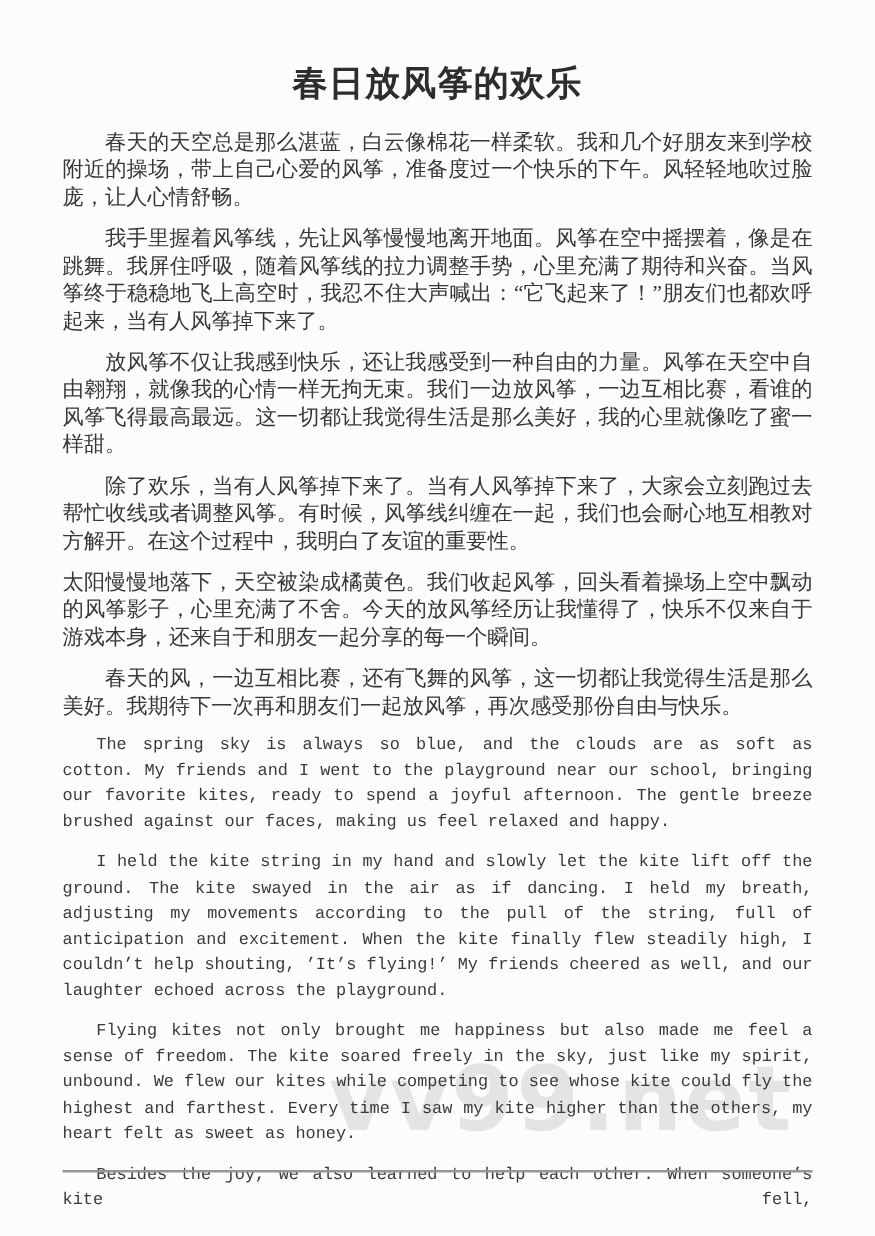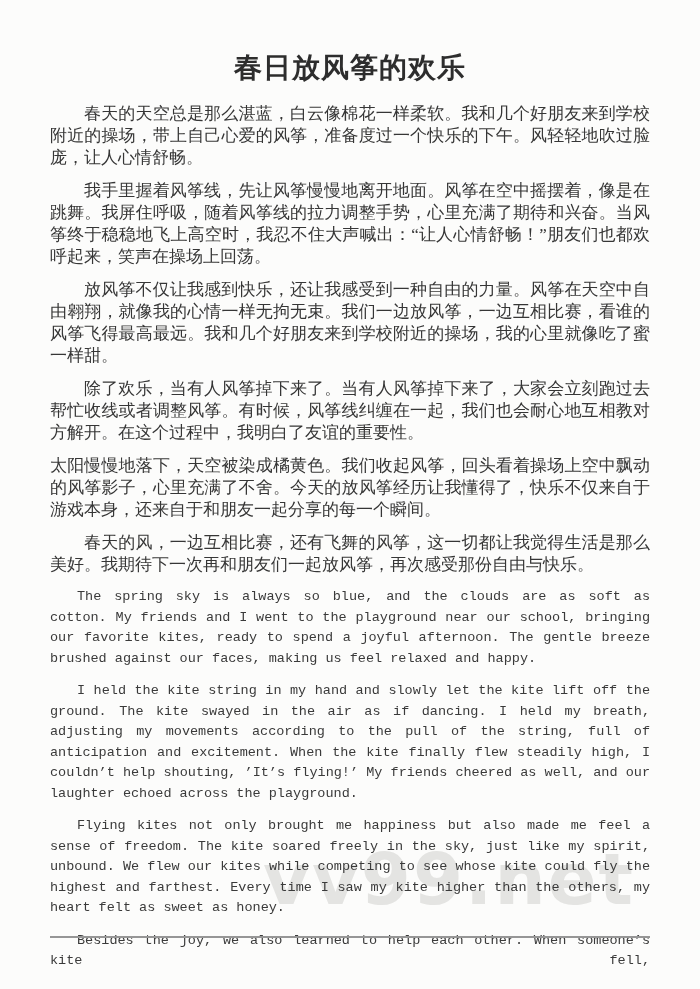--- a/index.html
+++ b/index.html
@@ -97,22 +97,22 @@
 
 <div class="page">
 
   <div class="watermark">vv99.net</div>
 
   <div class="content">
 
     <h1 class="zh-title">春日放风筝的欢乐</h1>
 
     <p class="zh-para">春天的天空总是那么湛蓝，白云像棉花一样柔软。我和几个好朋友来到学校附近的操场，带上自己心爱的风筝，准备度过一个快乐的下午。风轻轻地吹过脸庞，让人心情舒畅。</p>
-    <p class="zh-para">我手里握着风筝线，先让风筝慢慢地离开地面。风筝在空中摇摆着，像是在跳舞。我屏住呼吸，随着风筝线的拉力调整手势，心里充满了期待和兴奋。当风筝终于稳稳地飞上高空时，我忍不住大声喊出：“让人心情舒畅！”朋友们也都欢呼起来，笑声在操场上回荡。</p>
-    <p class="zh-para">放风筝不仅让我感到快乐，还让我感受到一种自由的力量。风筝在天空中自由翱翔，就像我的心情一样无拘无束。我们一边放风筝，一边互相比赛，看谁的风筝飞得最高最远。我和几个好朋友来到学校附近的操场，我的心里就像吃了蜜一样甜。</p>
+    <p class="zh-para">我手里握着风筝线，先让风筝慢慢地离开地面。风筝在空中摇摆着，像是在跳舞。我屏住呼吸，随着风筝线的拉力调整手势，心里充满了期待和兴奋。当风筝终于稳稳地飞上高空时，我忍不住大声喊出：“它飞起来了！”朋友们也都欢呼起来，当有人风筝掉下来了。</p>
+    <p class="zh-para">放风筝不仅让我感到快乐，还让我感受到一种自由的力量。风筝在天空中自由翱翔，就像我的心情一样无拘无束。我们一边放风筝，一边互相比赛，看谁的风筝飞得最高最远。这一切都让我觉得生活是那么美好，我的心里就像吃了蜜一样甜。</p>
     <p class="zh-para">除了欢乐，当有人风筝掉下来了。当有人风筝掉下来了，大家会立刻跑过去帮忙收线或者调整风筝。有时候，风筝线纠缠在一起，我们也会耐心地互相教对方解开。在这个过程中，我明白了友谊的重要性。</p>
     <p class="zh-para no-indent">太阳慢慢地落下，天空被染成橘黄色。我们收起风筝，回头看着操场上空中飘动的风筝影子，心里充满了不舍。今天的放风筝经历让我懂得了，快乐不仅来自于游戏本身，还来自于和朋友一起分享的每一个瞬间。</p>
     <p class="zh-para">春天的风，一边互相比赛，还有飞舞的风筝，这一切都让我觉得生活是那么美好。我期待下一次再和朋友们一起放风筝，再次感受那份自由与快乐。</p>
 
 
     <p class="en-para">The spring sky is always so blue, and the clouds are as soft as cotton. My friends and I went to the playground near our school, bringing our favorite kites, ready to spend a joyful afternoon. The gentle breeze brushed against our faces, making us feel relaxed and happy.</p>
     <p class="en-para">I held the kite string in my hand and slowly let the kite lift off the ground. The kite swayed in the air as if dancing. I held my breath, adjusting my movements according to the pull of the string, full of anticipation and excitement. When the kite finally flew steadily high, I couldn’t help shouting, ’It’s flying!’ My friends cheered as well, and our laughter echoed across the playground.</p>
     <p class="en-para">Flying kites not only brought me happiness but also made me feel a sense of freedom. The kite soared freely in the sky, just like my spirit, unbound. We flew our kites while competing to see whose kite could fly the highest and farthest. Every time I saw my kite higher than the others, my heart felt as sweet as honey.</p>
     <p class="en-para stretch">Besides the joy, we also learned to help each other. When someone’s kite fell,</p>
 

